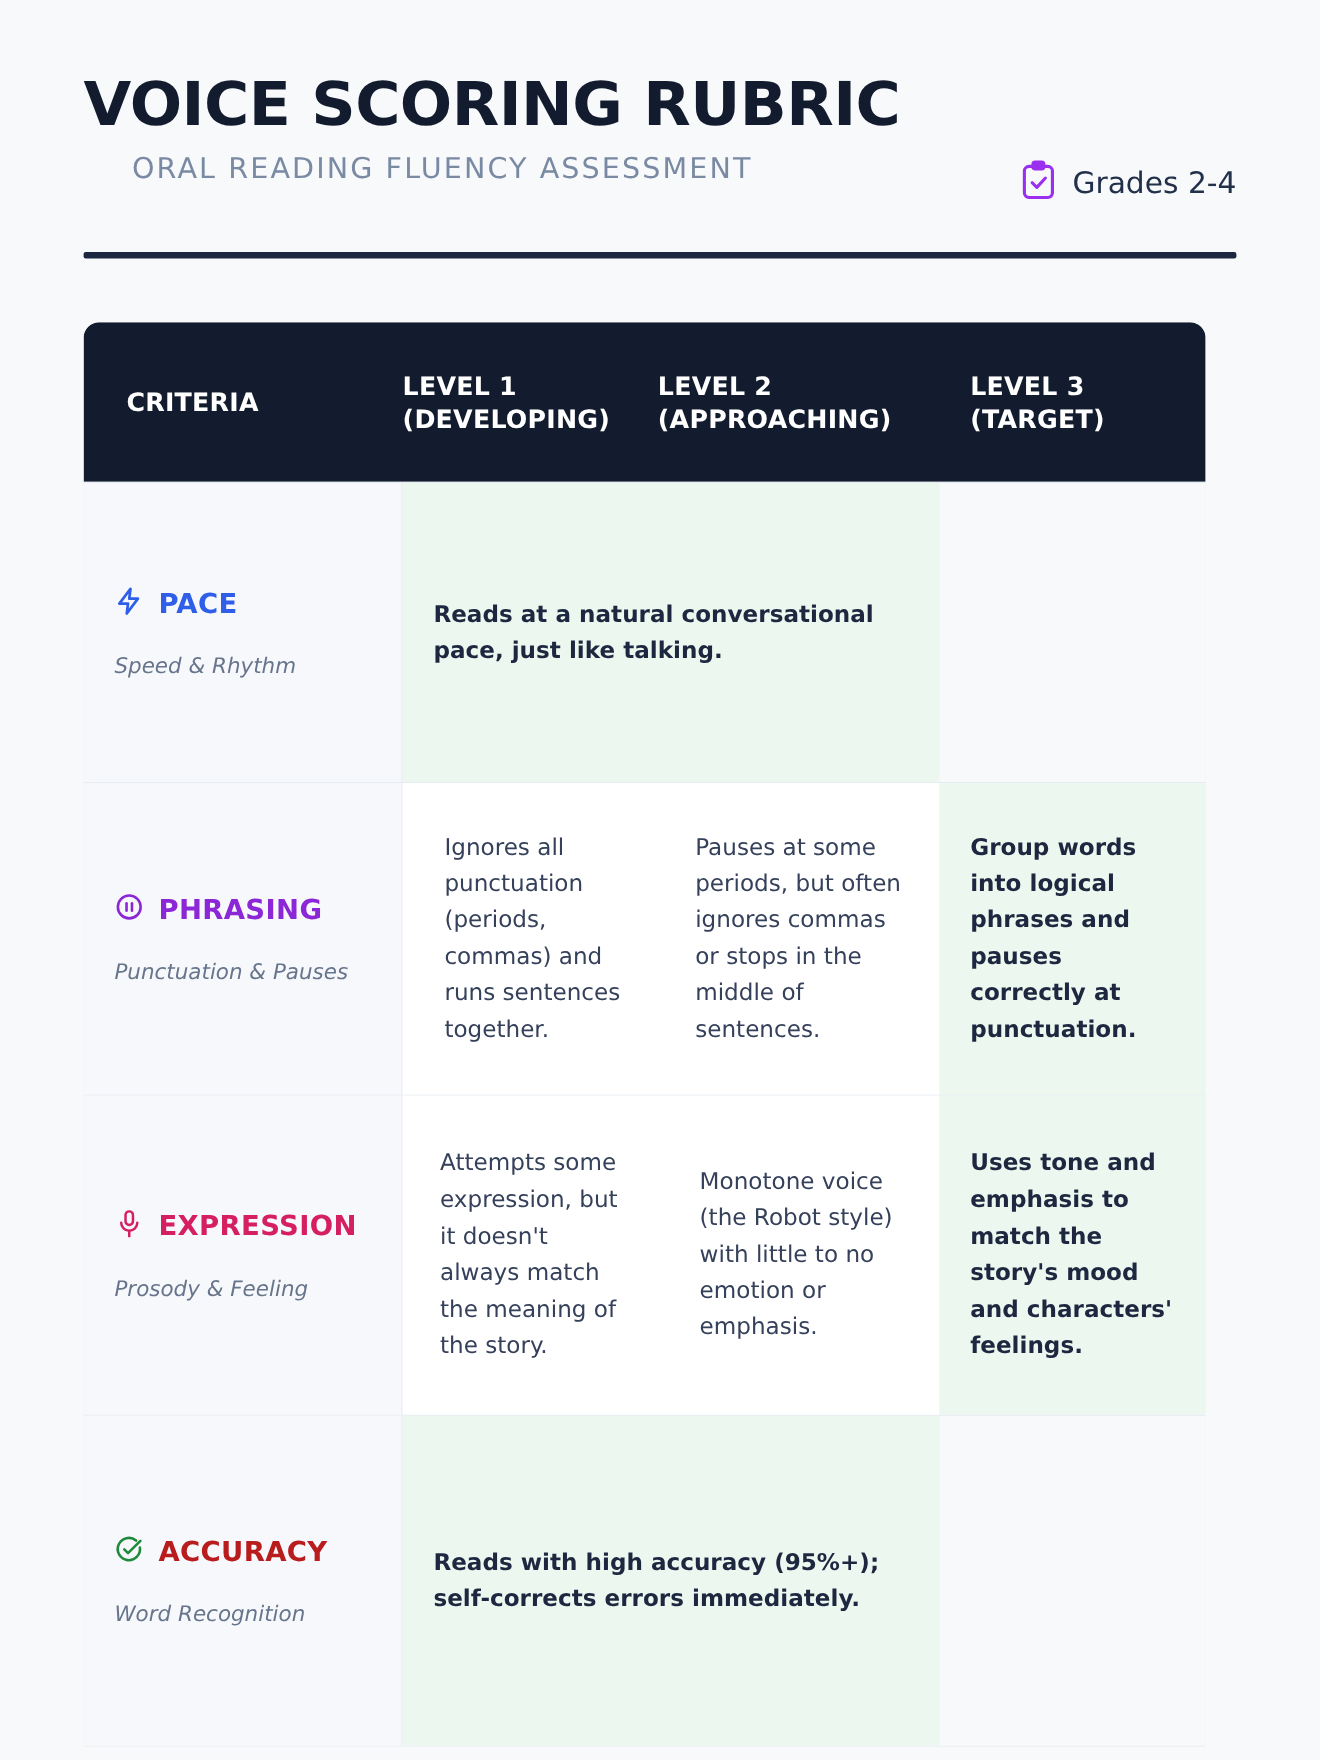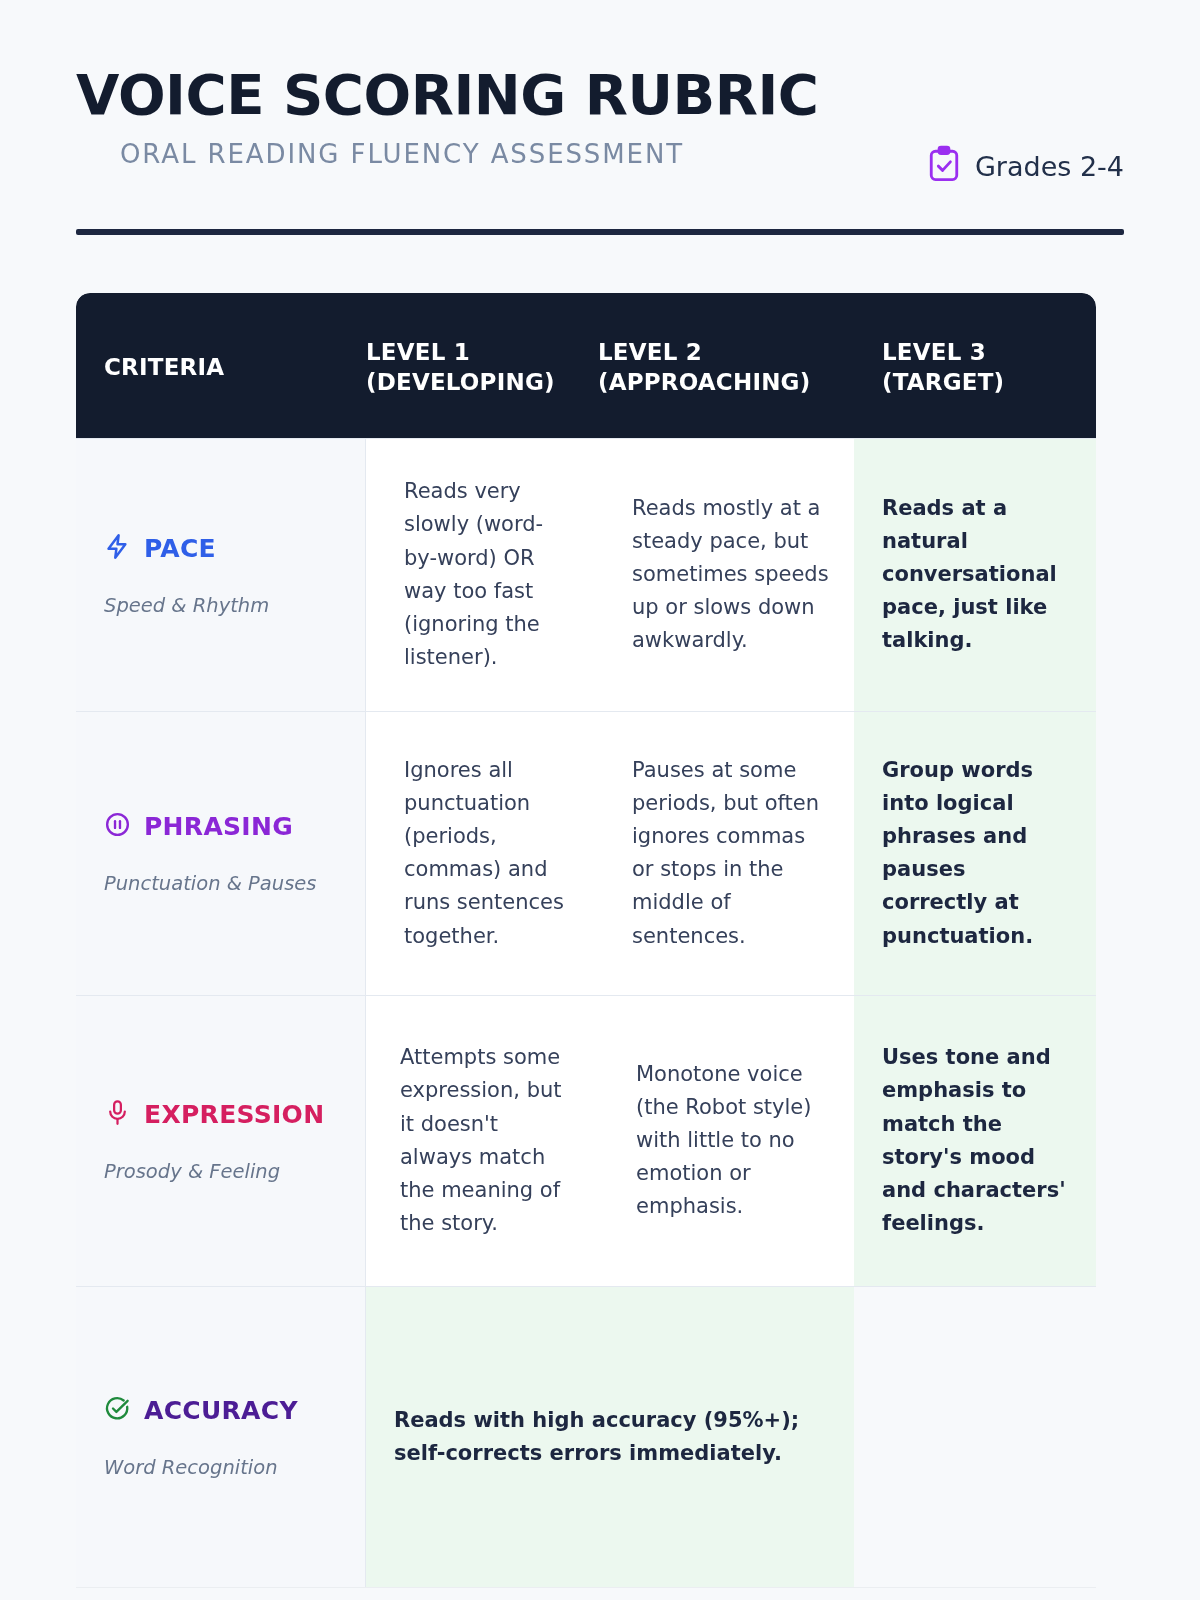--- a/index.html
+++ b/index.html
@@ -96,21 +96,21 @@
 
   .head-row .hcell {
     color: #ffffff;
     font-size: 23px;
     font-weight: 700;
     letter-spacing: 0.2px;
     line-height: 1.32;
     padding: 44px 0 40px 0;
     text-transform: uppercase;
   }
-  .head-row .hcell.c-criteria { padding-left: 28px; align-self: center; }
+  .head-row .hcell.c-criteria { padding-left: 39px; align-self: center; }
   .head-row .hcell.c-levels {
     display: grid;
     grid-template-columns: 232px 256px;
   }
   .head-row .hcell.c-l3 { padding-left: 28px; }
 
   .body-row { border-top: 1px solid #e4e9f0; }
   .body-row:first-of-type { border-top: none; }
 
   .cell-criteria {
@@ -225,24 +225,20 @@
         <div class="crit-head">
           <span>
             <svg width="27" height="27" viewBox="0 0 24 24" fill="none" stroke="#2f5fe8" stroke-width="2.2" stroke-linecap="round" stroke-linejoin="round">
               <polygon points="13,2 4,14 11,14 10,22 19,10 12,10"></polygon>
             </svg>
           </span>
           <span class="crit-name" style="color:#2f5fe8">PACE</span>
         </div>
         <div class="crit-sub">Speed &amp; Rhythm</div>
       </div>
-      <div class="cell-levels">
-        <div class="cell-desc l1">Reads very slowly (word-by-word) OR way too fast (ignoring the listener).</div>
-        <div class="cell-desc l2">Reads mostly at a steady pace, but sometimes speeds up or slows down awkwardly.</div>
-      </div>
       <div class="cell-target">Reads at a natural conversational pace, just like talking.</div>
     </div>
 
     <div class="row body-row row-phrase">
       <div class="cell-criteria">
         <div class="crit-head">
           <span>
             <svg width="27" height="27" viewBox="0 0 24 24" fill="none" stroke="#8b27d6" stroke-width="2.1" stroke-linecap="round" stroke-linejoin="round">
               <circle cx="12" cy="12" r="9.2"></circle>
               <line x1="9.8" y1="9" x2="9.8" y2="15"></line>
@@ -283,21 +279,21 @@
 
     <div class="row body-row row-accur">
       <div class="cell-criteria">
         <div class="crit-head">
           <span>
             <svg width="27" height="27" viewBox="0 0 24 24" fill="none" stroke="#1f8a3c" stroke-width="2.1" stroke-linecap="round" stroke-linejoin="round">
               <path d="M20.6 10.5a9 9 0 1 1-3.1-5.6"></path>
               <polyline points="8,12 11,15 21,5.2"></polyline>
             </svg>
           </span>
-          <span class="crit-name" style="color:#4c1d95">ACCURACY</span>
+          <span class="crit-name" style="color:#b91c1c">ACCURACY</span>
         </div>
         <div class="crit-sub">Word Recognition</div>
       </div>
       <div class="cell-target">Reads with high accuracy (95%+); self-corrects errors immediately.</div>
     </div>
 
   </div>
 </div>
 
 </body></html>

